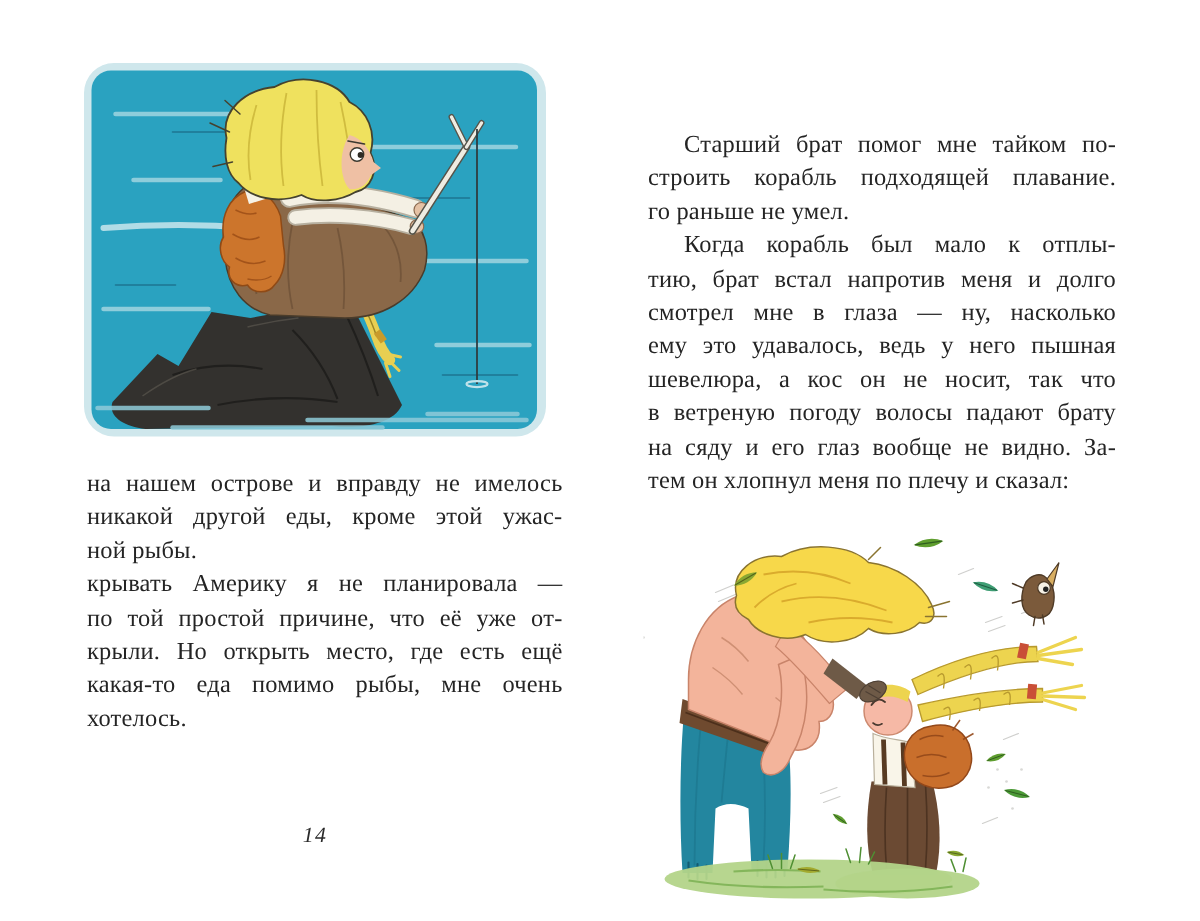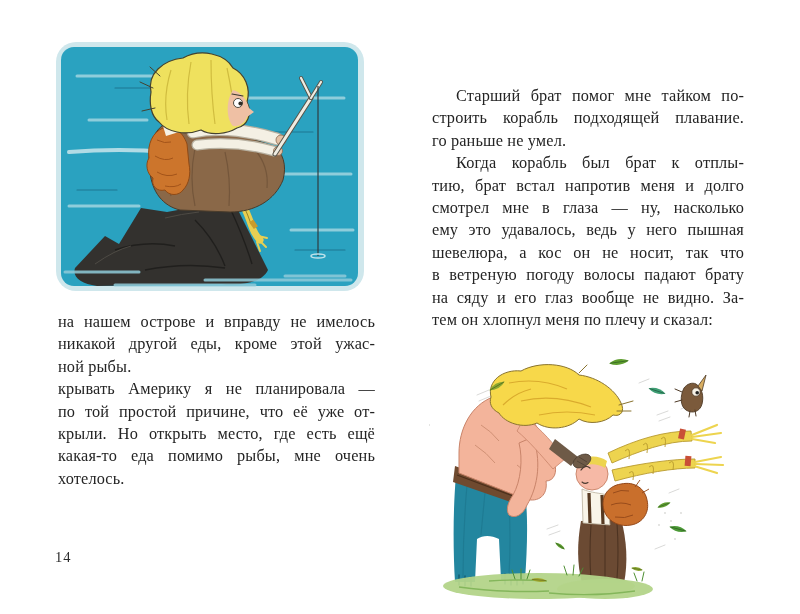--- a/index.html
+++ b/index.html
@@ -7,22 +7,22 @@
           font-family:"Liberation Serif",serif;overflow:hidden;}
   .page{position:absolute;top:0;width:400px;height:614px;}
   #left-page{left:0;}
   #right-page{left:379px;margin-top:28px;}
   .illu{position:absolute;}
   .textblock{position:absolute;color:#242424;font-size:16.3px;line-height:22.4px;
              letter-spacing:.15px;}
   .ln{text-align:justify;text-align-last:justify;}
   .ln.end{text-align:last;text-align-last:left;}
   .ln.ind{text-indent:24px;}
-  .pagenum{position:absolute;left:55px;top:549px;width:310px;text-align:left;
-           font-size:14.5px;letter-spacing:1px;color:#2b2b2b;}
+  .pagenum{position:absolute;left:55px;top:549px;width:310px;text-align:center;
+           font-size:14.5px;letter-spacing:1px;color:#2b2b2b;font-style:italic;}
 </style>
 </head>
 <body>
 
 <div class="spread">
 
   <div class="page" id="left-page">
 
     <svg class="illu" style="left:55px;top:40px" width="310" height="253" viewBox="0 0 310 253">
 
@@ -156,21 +156,21 @@
 
     <div class="pagenum">14</div>
   </div>
 
   <div class="page" id="right-page">
 
     <div class="textblock" style="left:53px;top:57px;width:312px">
       <div class="ln ind">Старший брат помог мне тайком по-</div>
       <div class="ln">строить корабль подходящей плавание.</div>
       <div class="ln end">го раньше не умел.</div>
-      <div class="ln ind">Когда корабль был брат к отплы-</div>
+      <div class="ln ind">Когда корабль был мало к отплы-</div>
       <div class="ln">тию, брат встал напротив меня и долго</div>
       <div class="ln">смотрел мне в глаза — ну, насколько</div>
       <div class="ln">ему это удавалось, ведь у него пышная</div>
       <div class="ln">шевелюра, а кос он не носит, так что</div>
       <div class="ln">в ветреную погоду волосы падают брату</div>
       <div class="ln">на сяду и его глаз вообще не видно. За-</div>
       <div class="ln end">тем он хлопнул меня по плечу и сказал:</div>
     </div>
 
     <svg class="illu" style="left:50px;top:325px" width="320" height="258" viewBox="0 0 320 258">

